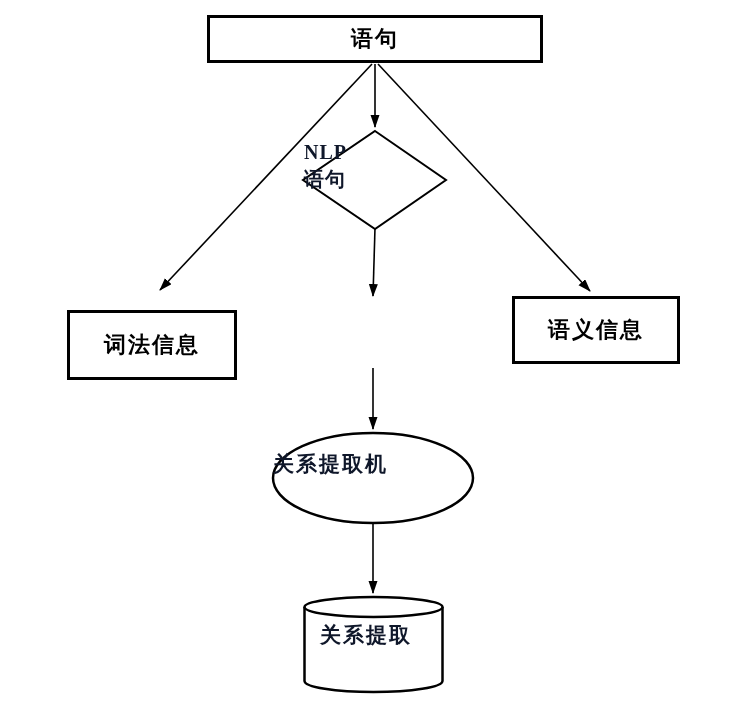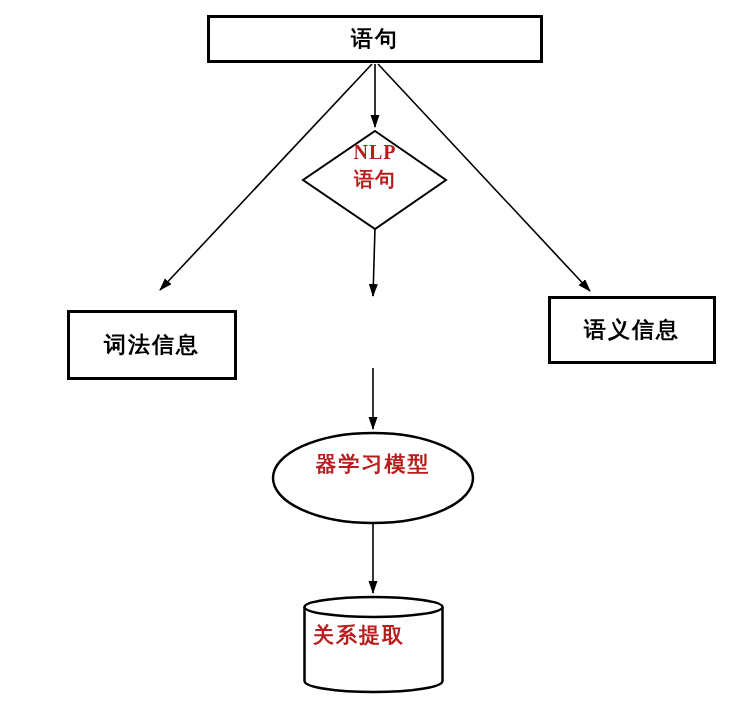--- a/index.html
+++ b/index.html
@@ -27,37 +27,36 @@
     display: flex;
     align-items: center;
     justify-content: center;
     font-size: 22px;
     font-weight: bold;
     letter-spacing: 2px;
   }
   .rect-sentence  { left: 207px; top: 15px;  width: 336px; height: 48px; }
   .rect-lexical   { left: 67px;  top: 310px; width: 170px; height: 70px; }
   .rect-syntactic { left: 288px; top: 300px; width: 169px; height: 68px; }
-  .rect-semantic  { left: 512px; top: 296px; width: 168px; height: 68px; margin-left: 36px; }
+  .rect-semantic  { left: 512px; top: 296px; width: 168px; height: 68px; }
   .shape-label {
     position: absolute;
-    text-align: center;
     font-weight: bold;
-    color: #b91c1c;
+    color: #0f172a;
   }
   .diamond-label {
     left: 304px; top: 139px; width: 142px;
     font-size: 20px; line-height: 27px; letter-spacing: 1px;
   }
   .ellipse-label {
     left: 273px; top: 449px; width: 200px;
     font-size: 21px; line-height: 30px; letter-spacing: 2px;
   }
   .cylinder-label {
-    left: 288px; top: 621px; width: 142px;
+    left: 320px; top: 621px; width: 142px;
     font-size: 21px; line-height: 29px; letter-spacing: 2px;
   }
 </style>
 </head>
 <body>
 
 <div class="canvas">
 
   <svg class="shapes-layer" viewBox="0 0 739 709" xmlns="http://www.w3.org/2000/svg">
     <defs>
@@ -93,20 +92,20 @@
   <div class="node-rect rect-semantic">
     <span>语义信息</span>
   </div>
 
   <div class="shape-label diamond-label">
     <div>NLP</div>
     <div>语句</div>
   </div>
 
   <div class="shape-label ellipse-label">
-    <div>器学习模型</div>
+    <div>关系提取机</div>
   </div>
 
   <div class="shape-label cylinder-label">
     <div>关系提取</div>
   </div>
 
 </div>
 
 </body></html>

